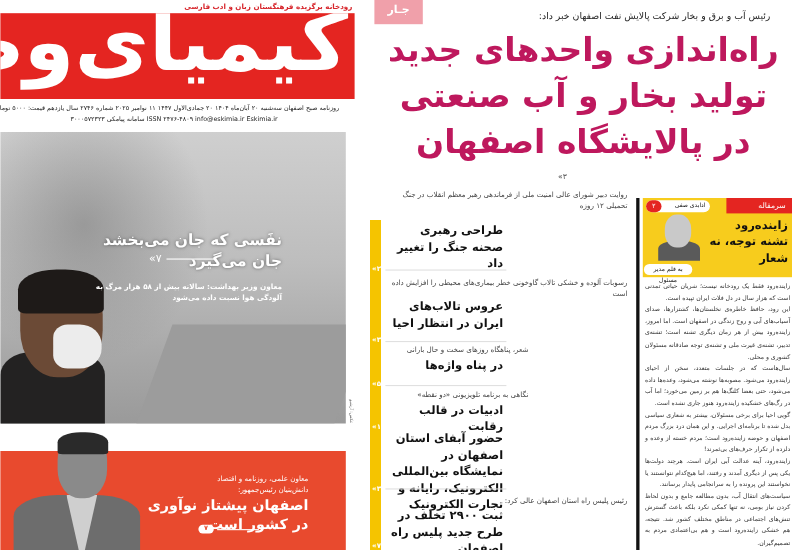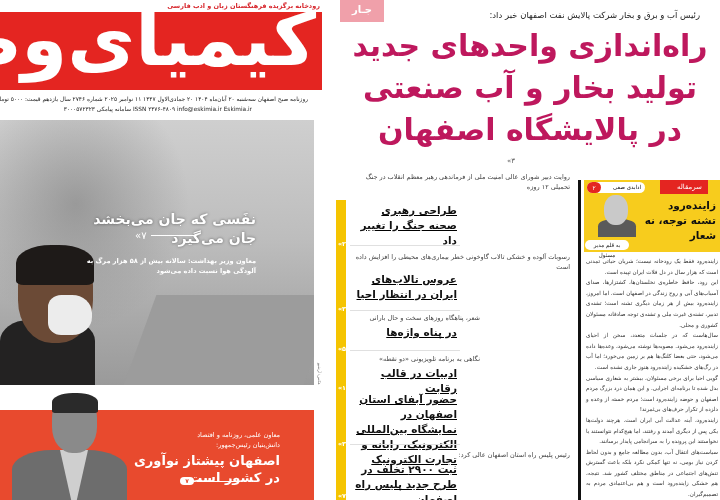--- a/index.html
+++ b/index.html
@@ -50,30 +50,30 @@
 
   
   .genre-tab { position: absolute; left: 340px; top: 0; width: 44px; height: 22px; background: #f0a0aa; color: #fff; font-size: 10px; font-weight: 900;
                text-align: center; line-height: 20px; }
   .lead-kicker { position: absolute; right: 20px; top: 10px; font-size: 8.5px; color: #222; }
   .lead-title { position: absolute; right: 10px; top: 25px; width: 360px; font-size: 30px; font-weight: 900; color: #be185d; line-height: 42px; text-align: center; letter-spacing: -0.5px; }
   .lead-ref { position: absolute; left: 507px; top: 157px; font-size: 7px; color: #555; direction: ltr; }
 
   
   .yellow-bar { position: absolute; left: 336px; top: 200px; width: 10px; height: 300px; background: #f5c400; }
-  .brief { position: absolute; left: 352px; width: 190px; text-align: right; text-decoration: underline; }
+  .brief { position: absolute; left: 352px; width: 190px; text-align: right; }
   .brief-sub { position: absolute; font-size: 6.5px; color: #444; line-height: 10px; text-align: right; }
   .brief-title { font-size: 10.5px; font-weight: 900; color: #111; line-height: 15px; }
   .brief-ref { position: absolute; left: 336px; width: 12px; font-size: 6.5px; color: #fff; font-weight: bold; direction: ltr; text-align: center; }
   .brief-sep { position: absolute; left: 350px; width: 110px; height: 1px; background: #e0e0e0; }
 
   
   .right-rule { position: absolute; left: 578px; top: 180px; width: 3px; height: 320px; background: #111; }
   .ed-box { position: absolute; left: 584px; top: 180px; width: 136px; height: 72px; background: #f7cc1d; }
-  .ed-label { position: absolute; left: 660px; top: 180px; width: 48px; height: 14px; background: #e42521; color: #fff; font-size: 7px; text-align: right; padding-right: 6px; line-height: 14px; }
+  .ed-label { position: absolute; left: 660px; top: 180px; width: 60px; height: 14px; background: #e42521; color: #fff; font-size: 7px; text-align: right; padding-right: 6px; line-height: 14px; }
   .ed-badge { position: absolute; left: 587px; top: 182px; width: 58px; height: 11px; background: #fff; border-radius: 6px; font-size: 5.5px; text-align: right; padding-right: 4px; line-height: 11px; color: #111; }
   .ed-badge-num { position: absolute; left: 587px; top: 182px; width: 14px; height: 11px; border-radius: 6px; background: #e42521; color: #fff; font-size: 6px; text-align: center; line-height: 11px; direction: ltr; }
   .ed-author { position: absolute; left: 598px; top: 195px; width: 38px; height: 40px; }
   .ed-author .h { position: absolute; left: 6px; top: 0; width: 24px; height: 30px; border-radius: 45%; background: #c9c9c9; }
   .ed-author .b { position: absolute; left: 0; top: 24px; width: 38px; height: 18px; border-radius: 40% 40% 0 0; background: #5a5a5a; }
   .ed-author-label { position: absolute; left: 585px; top: 240px; width: 44px; height: 10px; background: #fff; border-radius: 5px; font-size: 5.5px; text-align: center; line-height: 10px; color: #111; }
   .ed-title { position: absolute; right: 4px; top: 198px; width: 90px; font-size: 10.5px; font-weight: 900; color: #111; line-height: 15px; text-align: right; }
   .ed-body { position: absolute; left: 586px; top: 256px; width: 132px; font-size: 5.6px; color: #333; line-height: 10.6px; text-align: justify; }
   .ed-body p { margin: 0; }
 </style>

